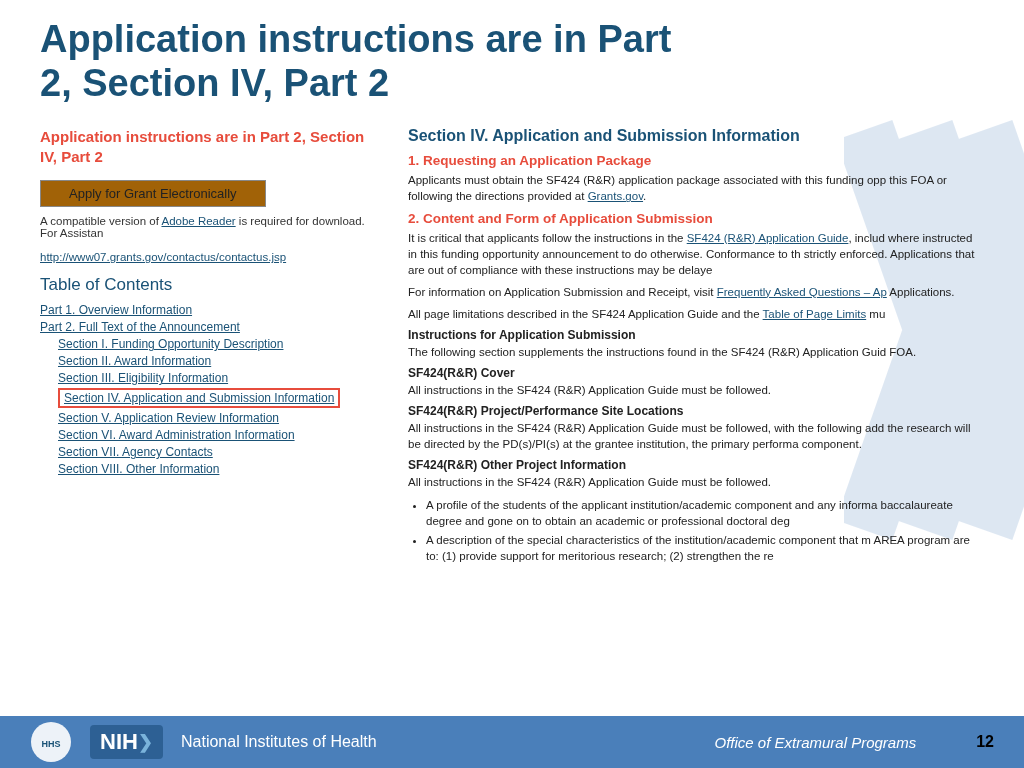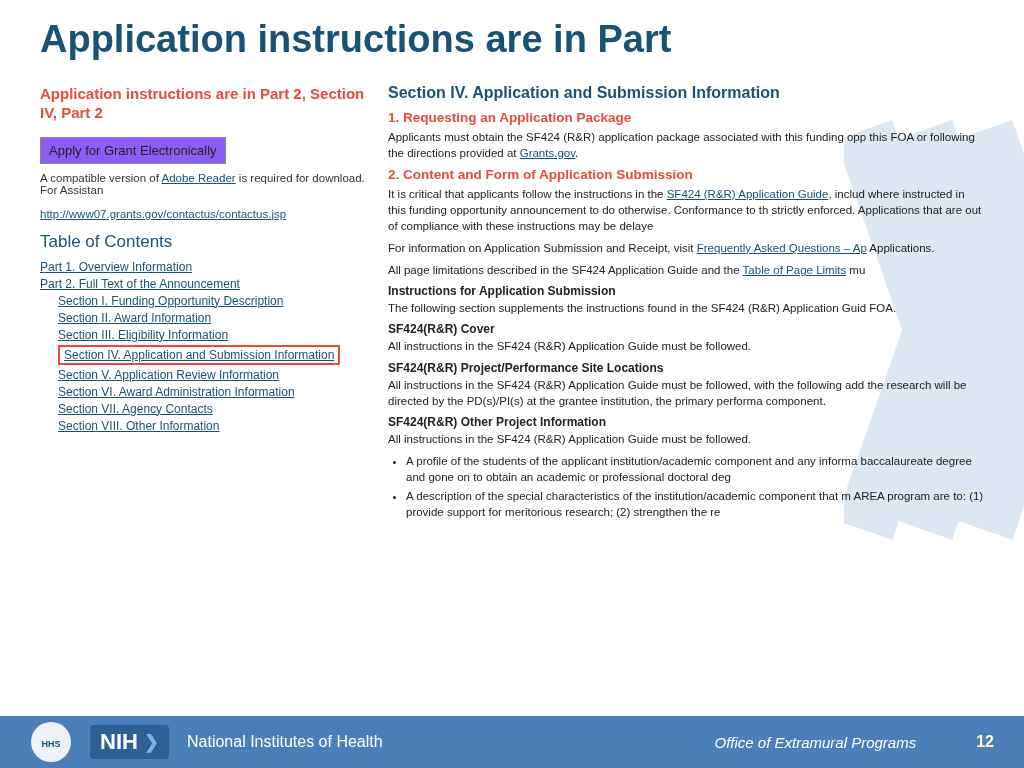--- a/index.html
+++ b/index.html
@@ -25,43 +25,43 @@
       line-height: 1.15;
       margin-bottom: 0;
     }
 
     
     .content-area {
       display: flex;
       flex-direction: row;
       padding: 0 40px;
       height: calc(768px - 160px);
-      gap: 8px;
+      gap: 28px;
     }
 
     
     .left-col {
       width: 340px;
       flex-shrink: 0;
       padding-top: 12px;
     }
     .left-subtitle {
       color: #e74c3c;
       font-size: 15px;
       font-weight: bold;
       margin-bottom: 14px;
       line-height: 1.3;
     }
     .apply-btn-wrapper {
       margin-bottom: 8px;
     }
     .apply-btn {
       border: 1px solid #888;
-      background: #8b5cf6;
-      padding: 5px 8px;
+      background: #a16207;
+      padding: 5px 28px;
       font-size: 13px;
       cursor: pointer;
       color: #222;
     }
     .adobe-note {
       font-size: 11.5px;
       color: #333;
       margin-bottom: 12px;
     }
     .adobe-note a, .adobe-link {
@@ -181,21 +181,20 @@
       align-items: center;
       padding: 12px 30px;
       gap: 18px;
     }
     .footer-nih-badge {
       display: flex;
       align-items: center;
       background: #2d6094;
       border-radius: 4px;
       padding: 4px 10px;
-      gap: 6px;
     }
     .nih-letters {
       font-size: 22px;
       font-weight: bold;
       color: #ffffff;
     }
     .nih-chevron {
       color: #7ab3db;
       font-size: 18px;
       font-weight: bold;
@@ -211,21 +210,21 @@
       align-items: center;
       gap: 60px;
     }
     .footer-office {
       font-size: 15px;
       color: #ffffff;
       font-style: italic;
     }
     .footer-page {
       font-size: 16px;
-      color: #fef9c3;
+      color: #000000;
       font-weight: bold;
     }
 
     .content-wrapper {
       position: relative;
       z-index: 1;
     }
   </style>
 </head>
 <body>
@@ -234,20 +233,21 @@
   <polyline points="20,50 90,250 20,450" stroke="#4a7fba" stroke-width="60" fill="none"></polyline>
   <polyline points="80,50 150,250 80,450" stroke="#4a7fba" stroke-width="60" fill="none"></polyline>
   <polyline points="140,50 210,250 140,450" stroke="#4a7fba" stroke-width="60" fill="none"></polyline>
 </svg>
 
 <div class="content-wrapper">
 
   <div class="header">
     <div class="main-title">
       <span>Application instructions are in Part</span><br>
+      <span>2, Section IV, Part 2</span>
     </div>
   </div>
 
   <div class="content-area">
 
     <div class="left-col">
       <div class="left-subtitle">Application instructions are in Part 2, Section IV, Part 2</div>
 
       <div class="apply-btn-wrapper">
         <button class="apply-btn">Apply for Grant Electronically</button>

